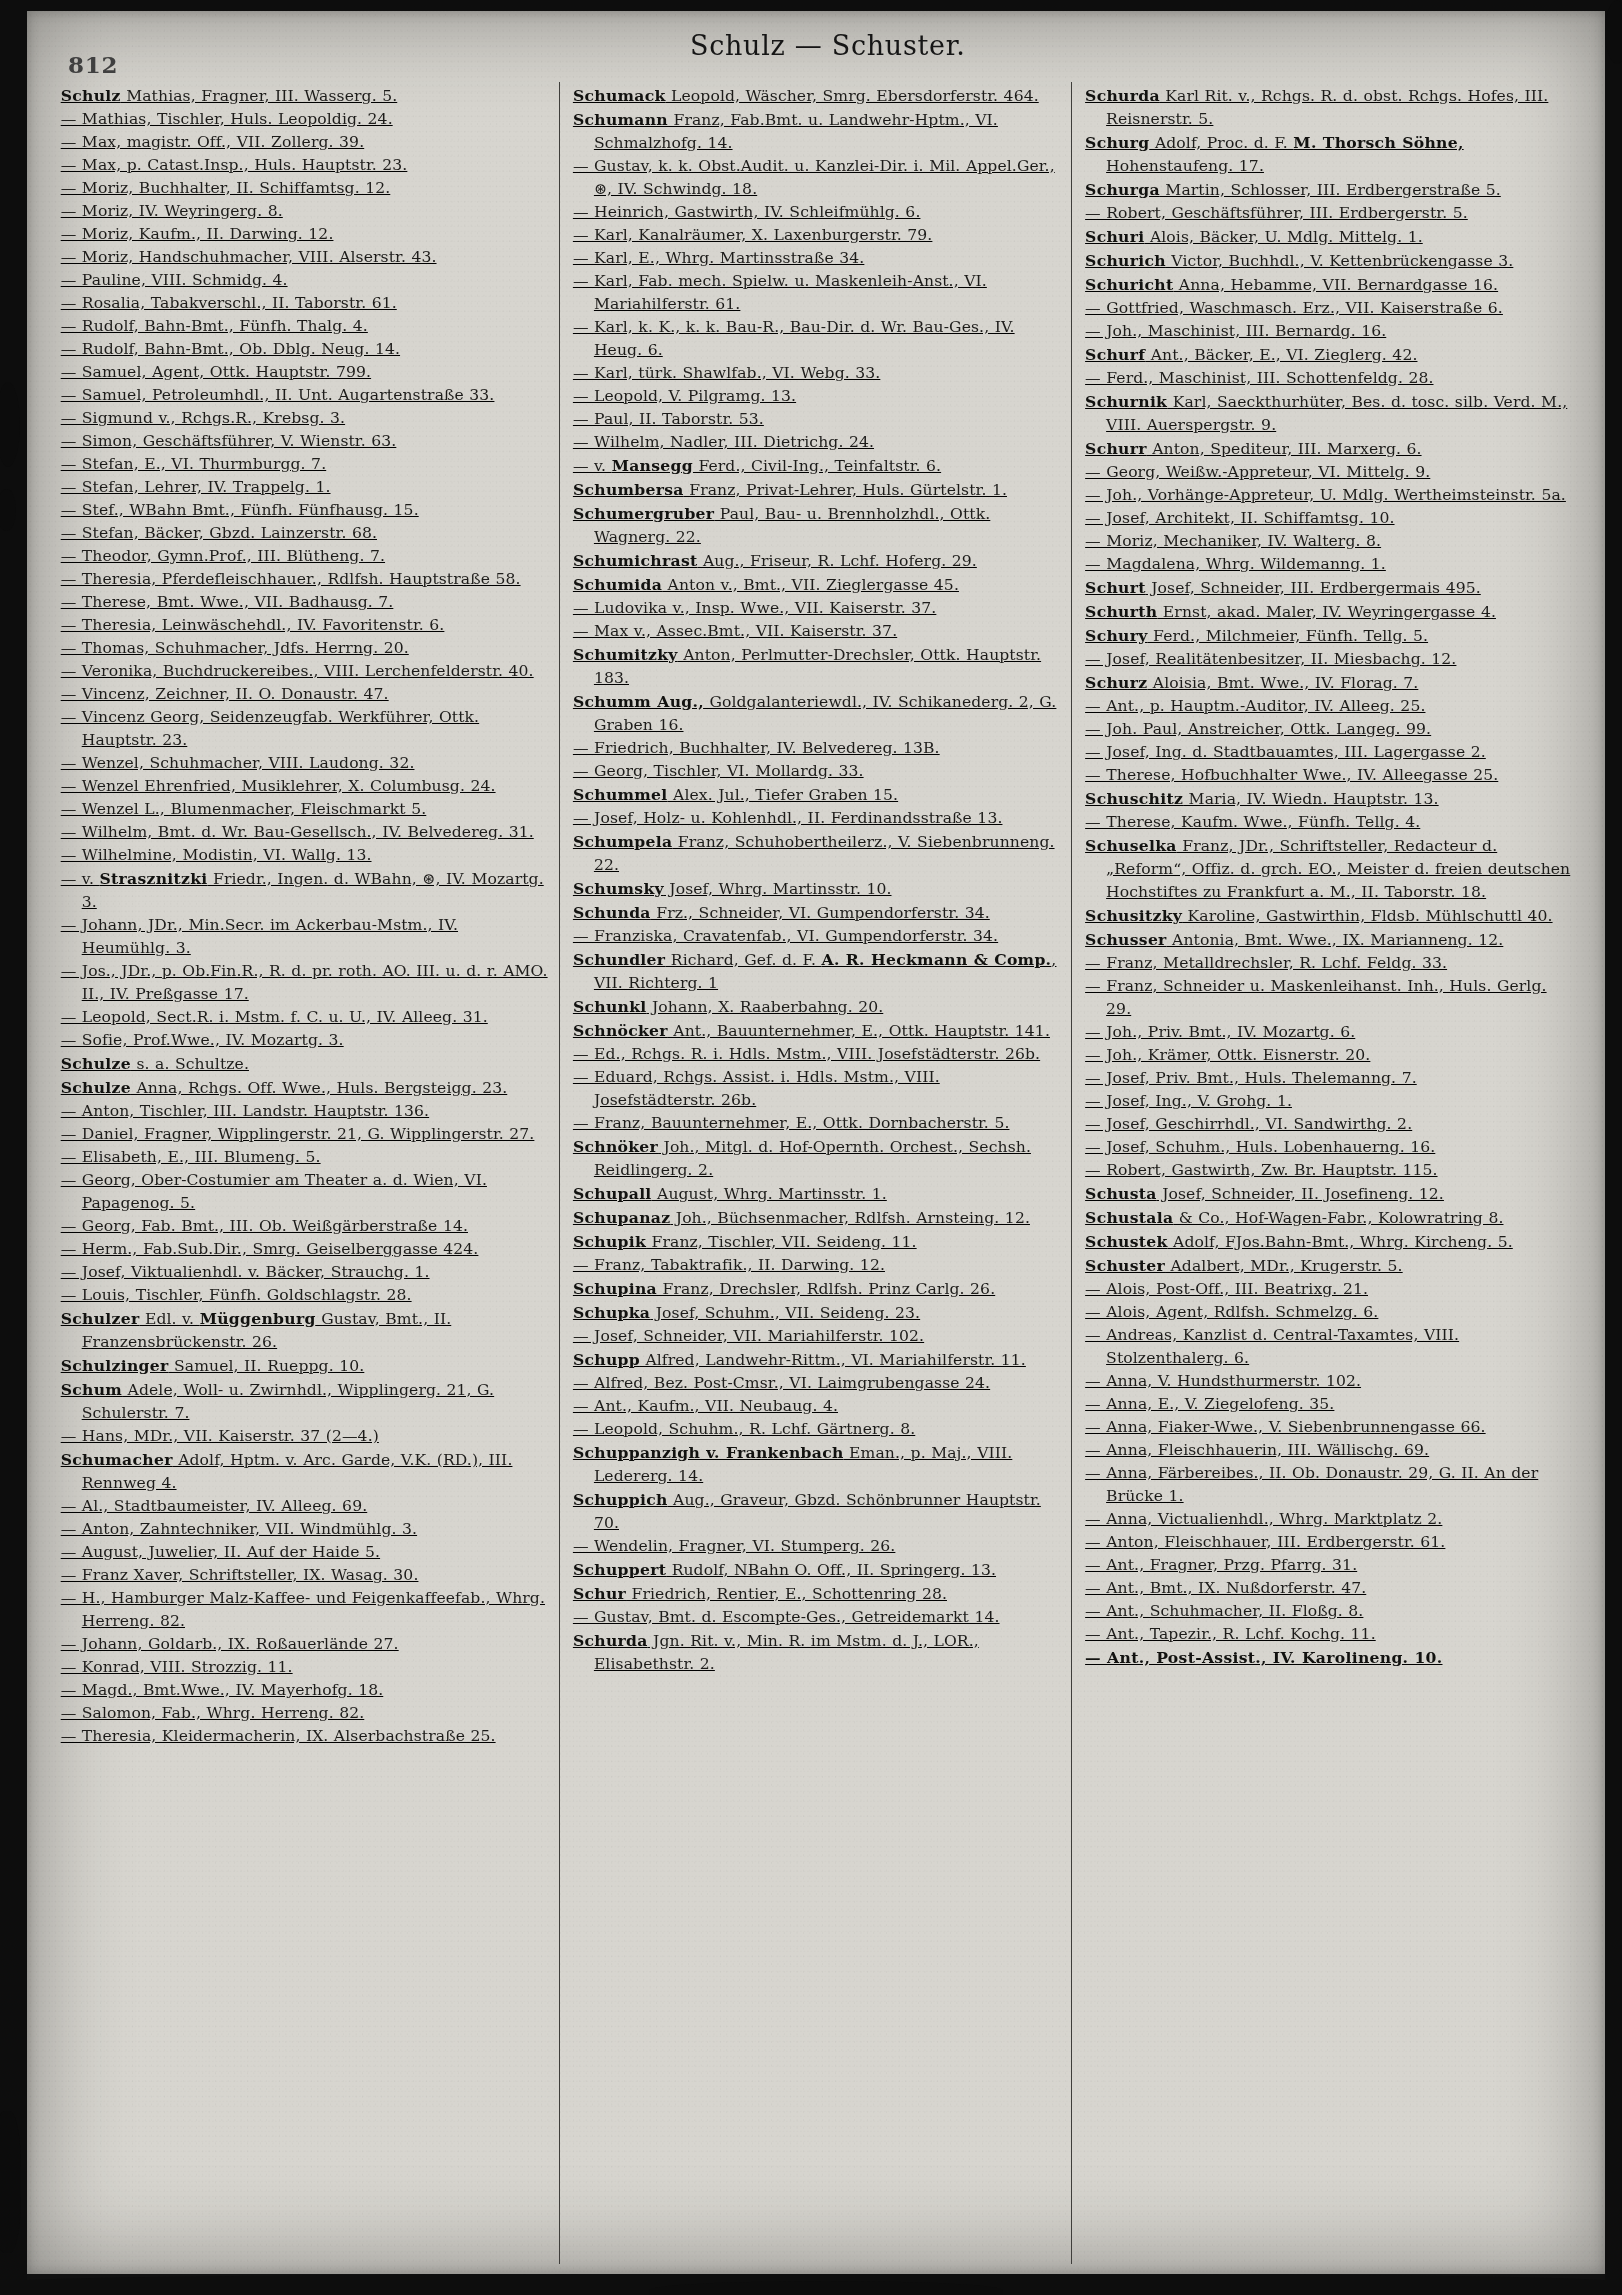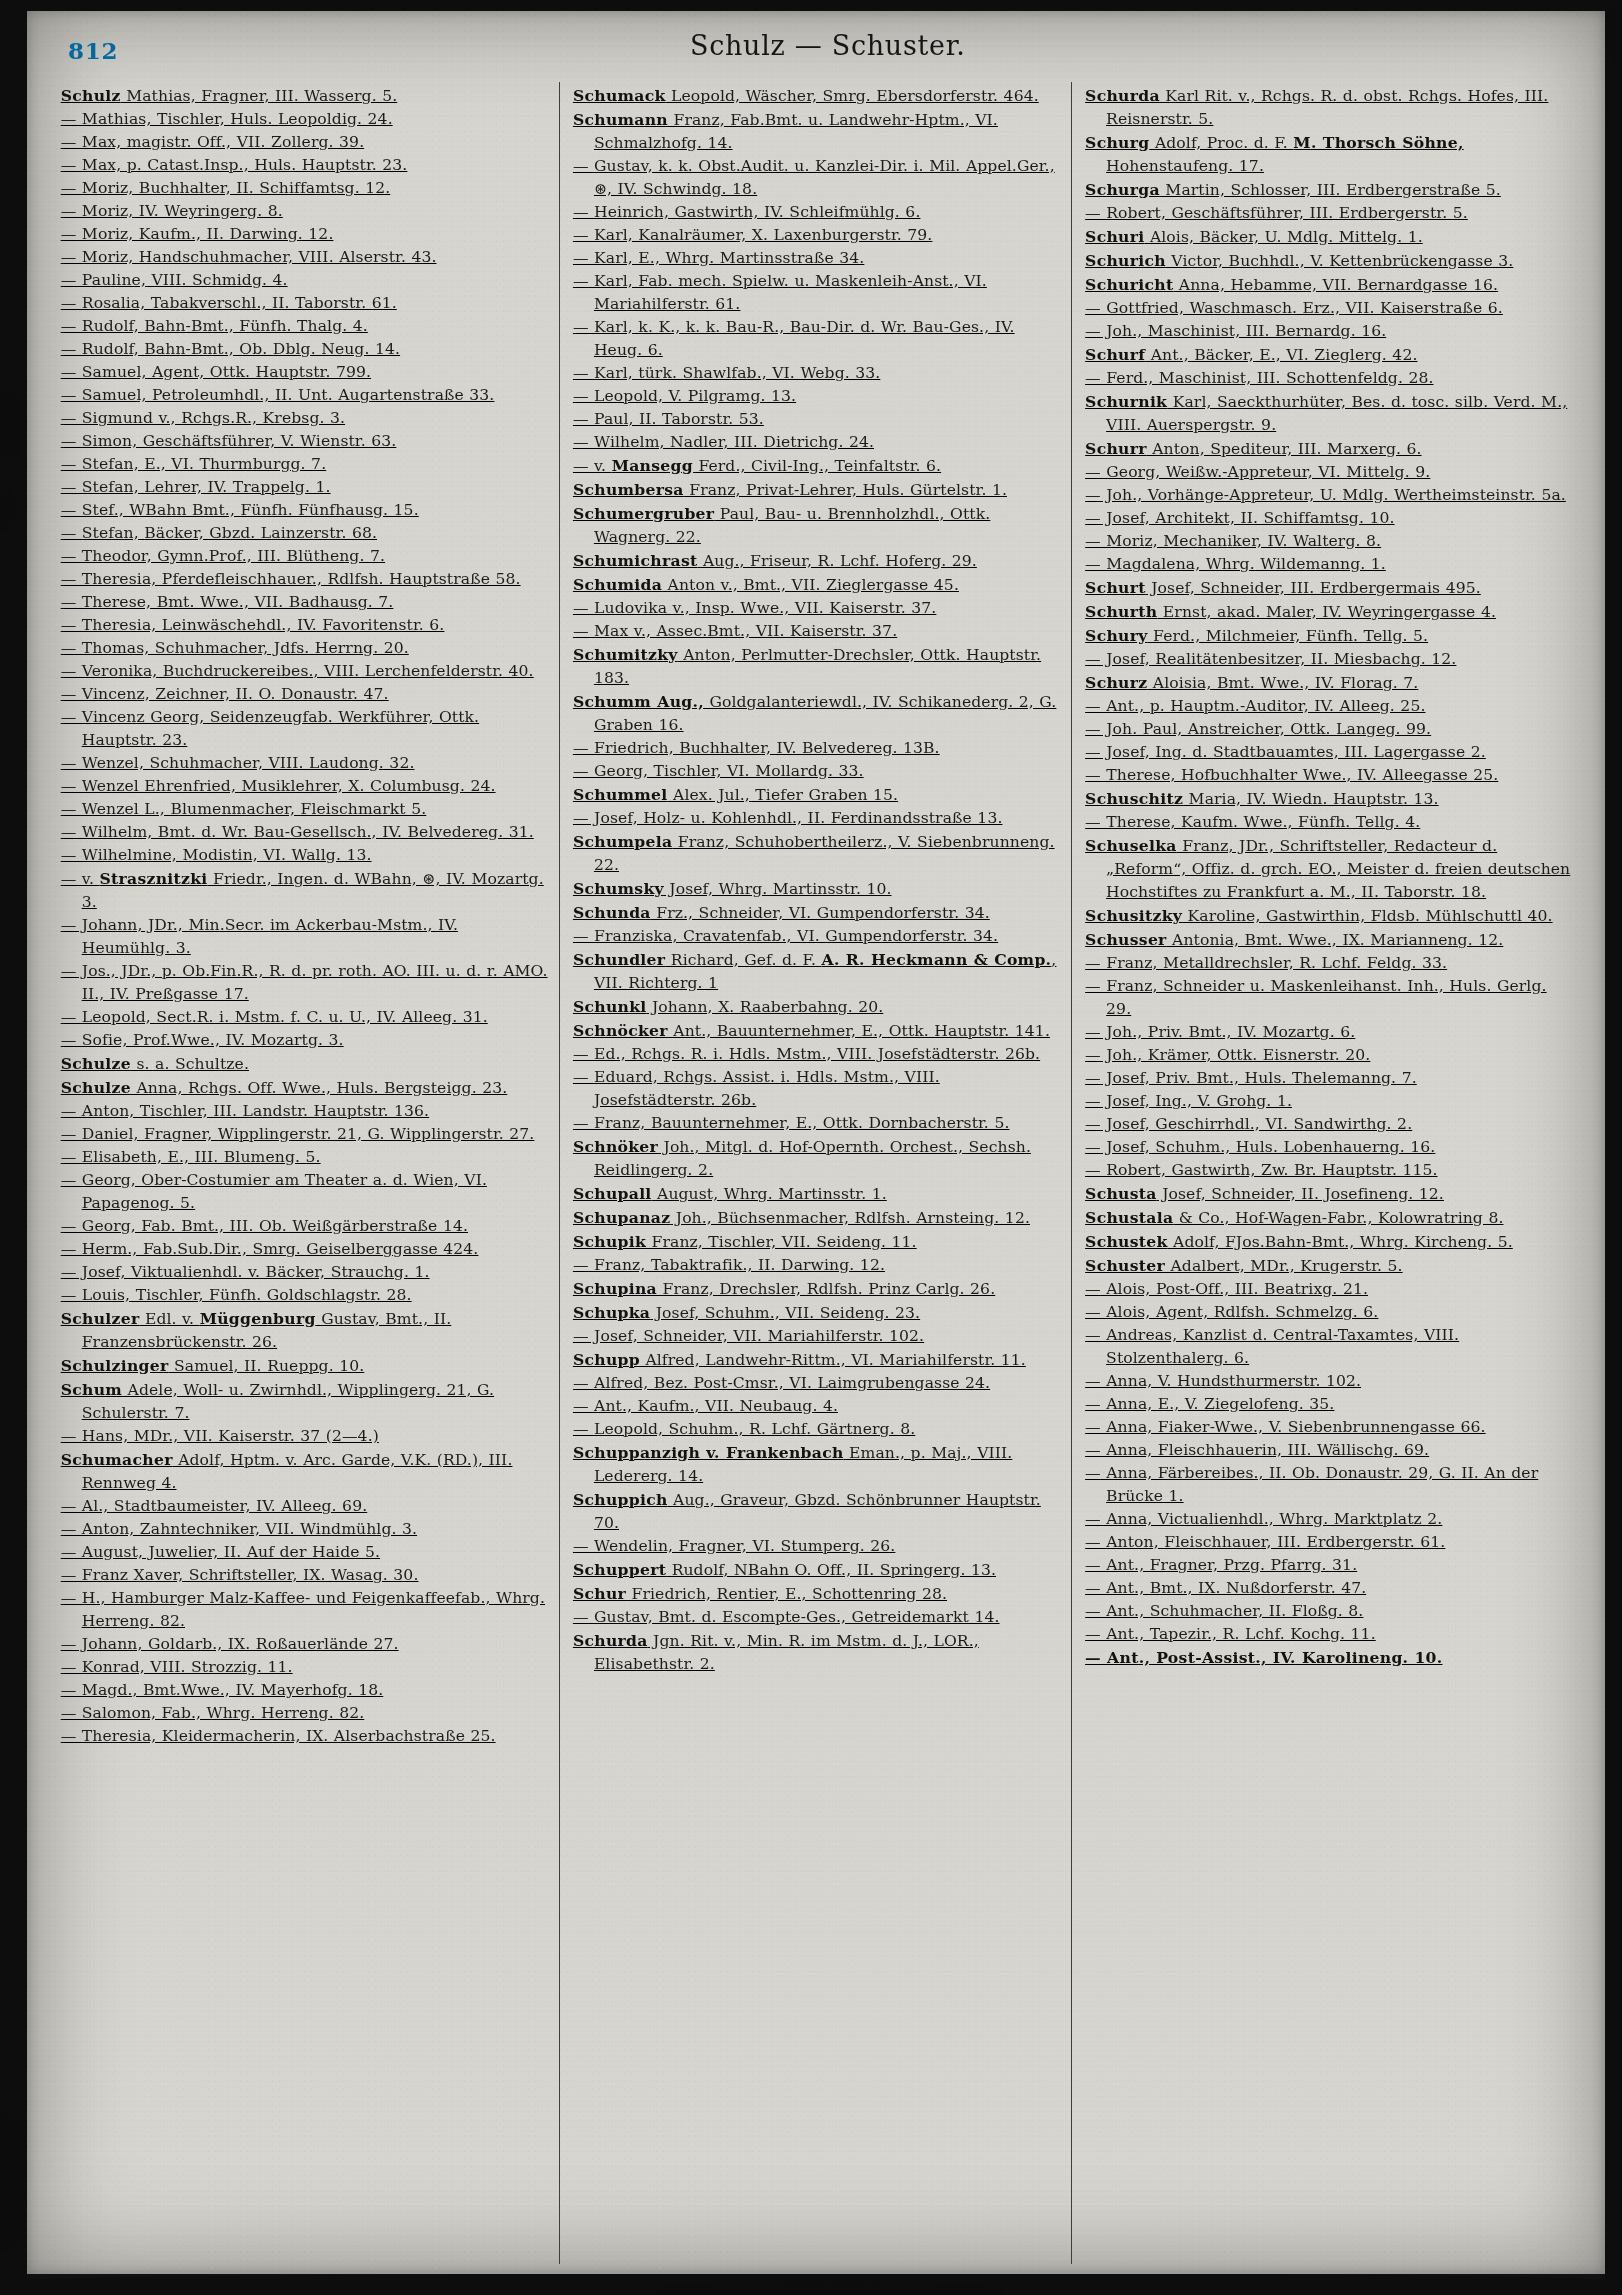--- a/index.html
+++ b/index.html
@@ -20,21 +20,21 @@
          background-size:6.4px 7.8px,3.5px 5px;background-position:0 0,2.1px 2.8px;}
   
   .blotch{position:absolute;background:#0c0c0c;border-radius:50%;z-index:4;}
   .b1{left:-4.2px;top:382px;width:24px;height:85px;}
   .b2{left:-2.8px;top:489px;width:18.4px;height:42px;}
   .b3{left:-7px;bottom:42px;width:28px;height:142px;border-radius:40%;}
   .b4{right:-5.7px;top:0px;width:24px;height:64px;}
   .b5{left:40%;bottom:-4.2px;width:354px;height:18.4px;border-radius:50% 50% 0 0;}
   
   .header{position:absolute;left:0;top:18.4px;width:100%;height:45px;}
-  .page-number{position:absolute;left:41px;top:7px;font-size:23px;font-weight:bold;color:#0369a1;letter-spacing:0.7px;}
+  .page-number{position:absolute;left:41px;top:21px;font-size:23px;font-weight:bold;color:#404040;letter-spacing:0.7px;}
   .page-title{position:absolute;left:12px;top:0;width:100%;text-align:center;font-size:27px;font-weight:normal;color:#161616;letter-spacing:0.7px;}
   
   .columns{position:absolute;left:21px;right:21px;top:71px;bottom:10px;display:flex;z-index:2;text-decoration:underline;}
   .column{flex:1 1 0;padding:1.4px 11.3px 0 12.7px;overflow:hidden;}
   .column.rule{border-right:1.4px solid #3f3e3b;}
   .entry{margin:0;padding-left:21px;text-indent:-21px;font-size:15.6px;line-height:23px;color:#1d1c1a;
          letter-spacing:0.1px;word-spacing:0.4px;}
   .entry .surname{font-weight:bold;letter-spacing:0.3px;color:#121210;}
 </style>
 </head>

